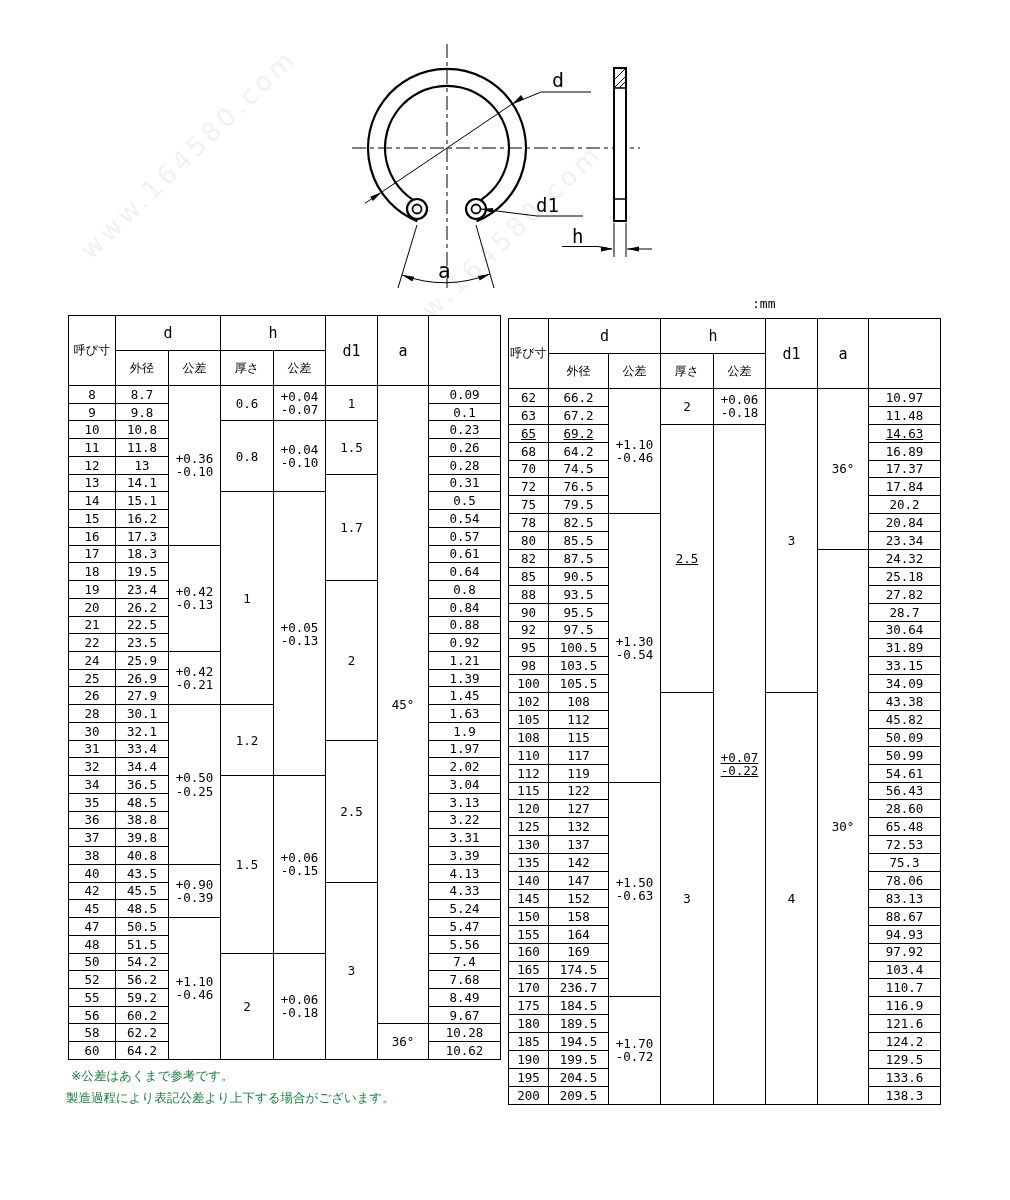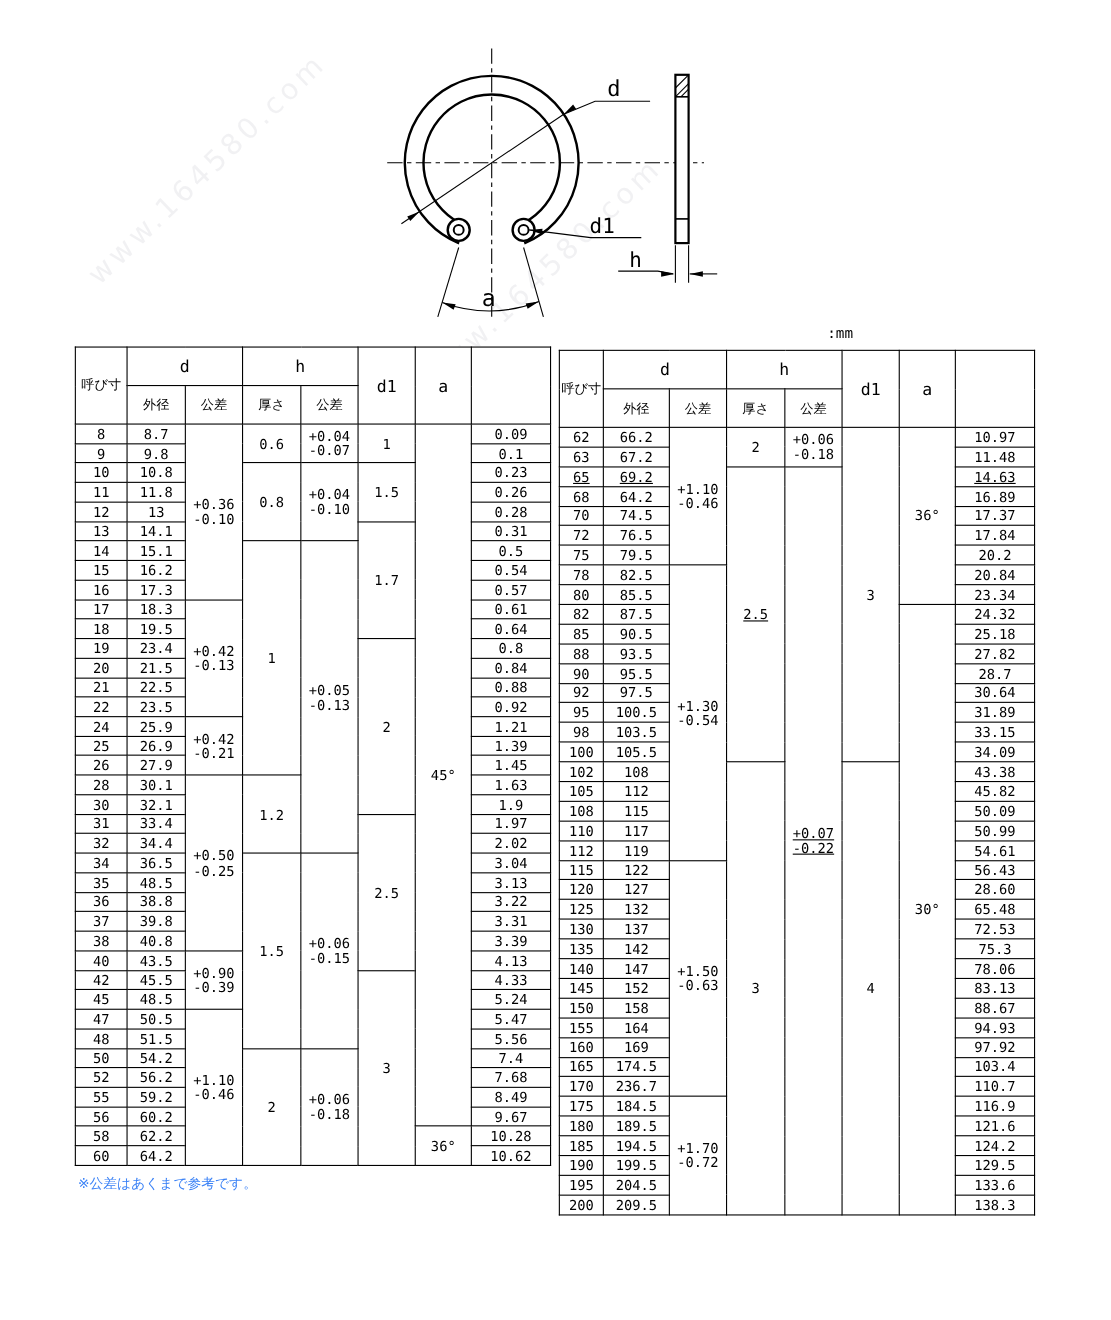--- a/index.html
+++ b/index.html
@@ -9,21 +9,21 @@
   
   table.spec{border-collapse:collapse;table-layout:fixed;background:#fff;}
   table.spec td, table.spec th{border:1px solid #000;padding:0;text-align:center;
         vertical-align:middle;font-weight:normal;white-space:pre-line;overflow:hidden;}
   table.spec th.cjk{font-family:"DejaVu Sans",sans-serif;font-size:12px;}
   table.spec th.dim{font-size:15px;}
   table.spec td{font-size:12.5px;line-height:1.05;}
   
   svg text{font-family:"DejaVu Sans Mono",monospace;fill:#000;}
   .unit{font-size:13px;font-family:"DejaVu Sans Mono",monospace;}
-  .note{font-size:12.5px;font-family:"DejaVu Sans",sans-serif;color:#3b82f6;}
+  .note{font-size:12.5px;font-family:"DejaVu Sans",sans-serif;color:#15803d;}
   .wm{position:absolute;font-size:26px;letter-spacing:4px;color:rgba(150,150,160,0.13);
       transform:rotate(-44deg);transform-origin:left bottom;pointer-events:none;
       font-family:"DejaVu Sans",sans-serif;}
 </style>
 </head>
 <body>
 
 <div class="page">
 
   <div class="wm abs" style="left:95px;top:235px;">www.164580.com</div>
@@ -179,21 +179,21 @@
           <td class="">0.64</td>
         </tr>
         <tr style="height: 17.74px;">
           <td class="">19</td>
           <td class="">23.4</td>
           <td class="" rowspan="9">2</td>
           <td class="">0.8</td>
         </tr>
         <tr style="height: 17.74px;">
           <td class="">20</td>
-          <td class="">21.5</td>
+          <td class="">26.2</td>
           <td class="">0.84</td>
         </tr>
         <tr style="height: 17.74px;">
           <td class="">21</td>
           <td class="">22.5</td>
           <td class="">0.88</td>
         </tr>
         <tr style="height: 17.74px;">
           <td class="">22</td>
           <td class="">23.5</td>
@@ -578,14 +578,15 @@
         </tr>
         <tr style="height: 17.9px;">
           <td class="">200</td>
           <td class="">209.5</td>
           <td class="">138.3</td>
         </tr>
       </tbody>
     </table>
 
   <div class="abs note" style="left:71px;top:1068px;">※公差はあくまで参考です。</div>
+  <div class="abs note" style="left:66px;top:1090px;">製造過程により表記公差より上下する場合がございます。</div>
 
 </div>
 
 </body></html>

